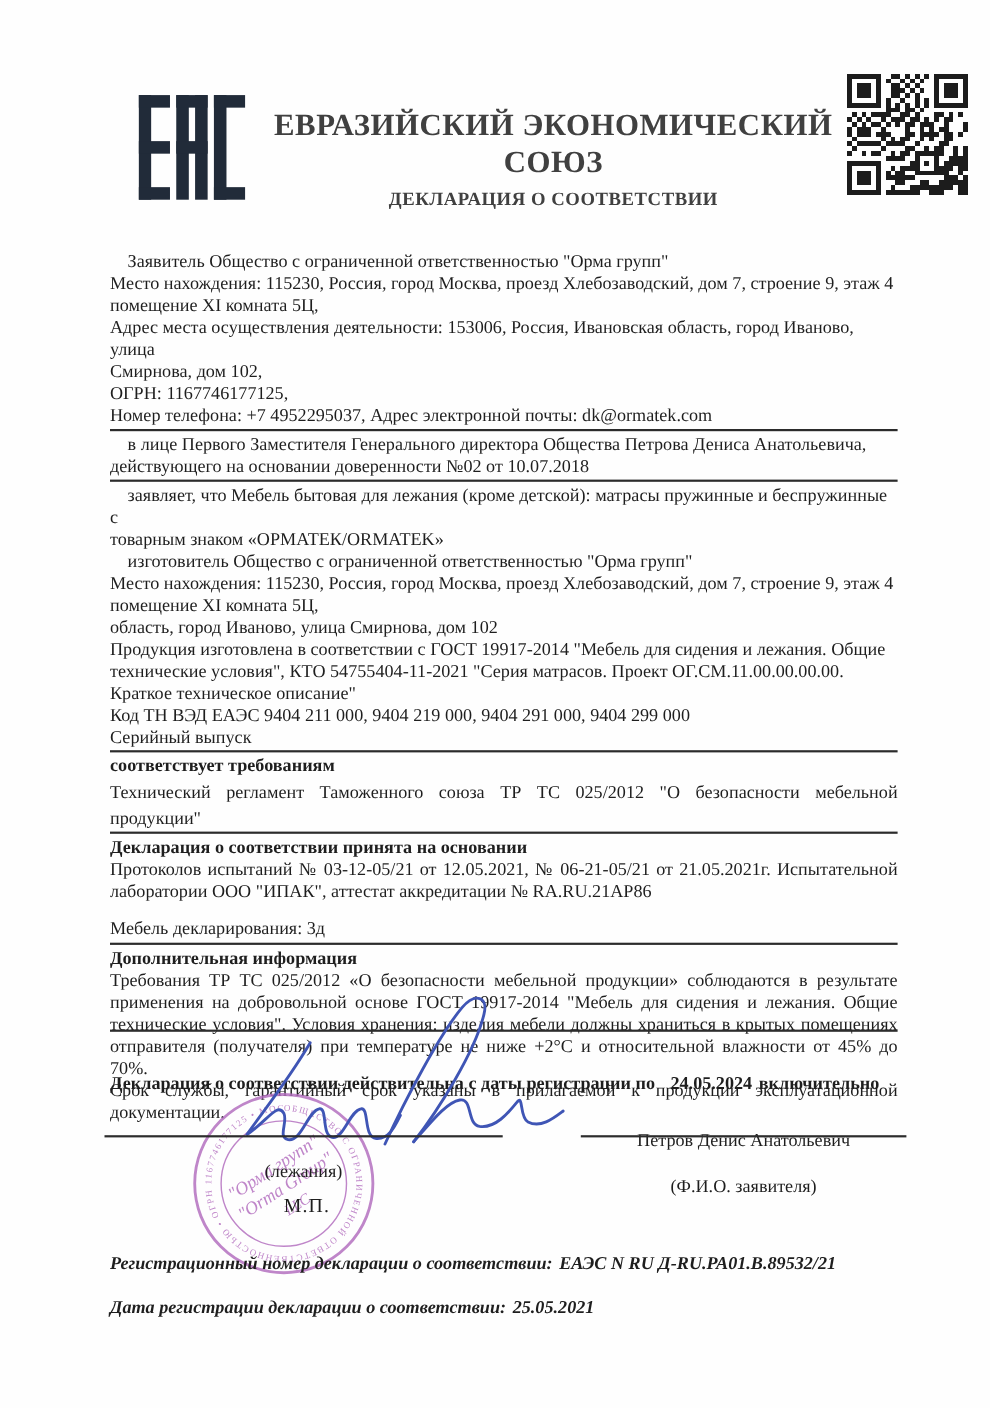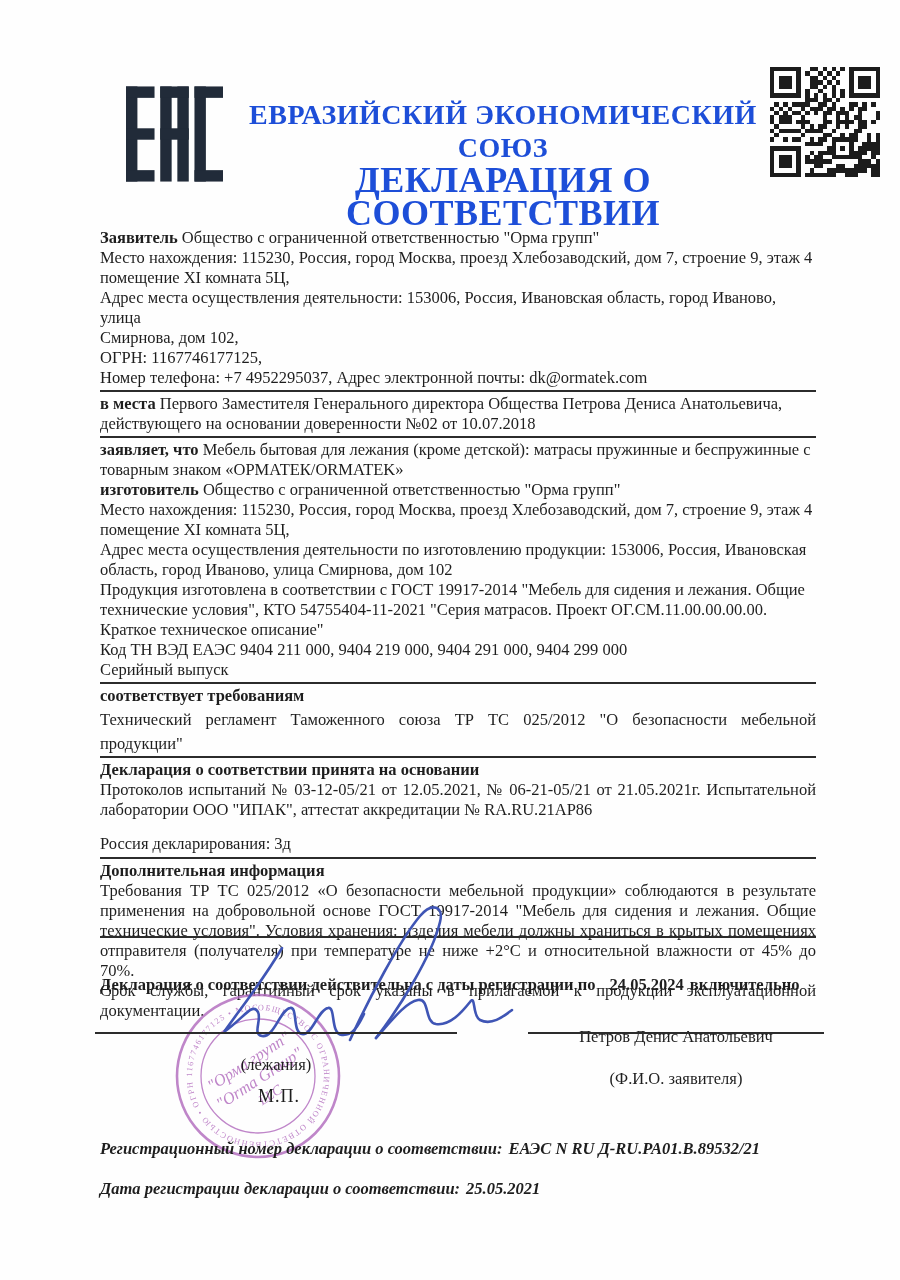--- a/index.html
+++ b/index.html
@@ -4,30 +4,30 @@
 <style>
   html,body{margin:0;padding:0;background:#ffffff;}
   .page{
     position:relative; width:900px; height:1280px; background:#fefefe;
     font-family:"Liberation Serif","DejaVu Serif",serif; color:#1e1e1e;
     overflow:hidden;
   }
   
   .eac-logo{position:absolute;left:126px;top:84px;width:97px;height:100px;}
   .title{position:absolute;left:233px;top:98px;width:540px;text-align:center;
-         font-weight:bold;color:#1d4ed8;line-height:33px;letter-spacing:.5px;}
+         font-weight:bold;color:#404040;line-height:33px;letter-spacing:.5px;}
   .title .t1{font-size:28px;}
-  .title .t2{font-size:36px;}
+  .title .t2{font-size:17px;}
   .qr{position:absolute;left:770px;top:66px;width:110px;height:112px;}
 
   
   .content{position:absolute;left:100px;top:228px;width:716px;
            font-size:16.5px;line-height:20px;}
   .content p{margin:0;}
-  .content b{font-weight:bold;}
+  .content b{font-weight:normal;margin-left:16px;}
   .rule{border-top:2px solid #2b2b2b;margin:2px 0;height:0;}
   .h{font-weight:bold;}
   .just p{text-align:justify;text-align-last:justify;}
   .just p:last-child{text-align-last:left;}
   .conf-pad p{padding-top:4px;}
   .scheme{margin-top:14px !important;margin-bottom:3px !important;}
 
   
   .abs{position:absolute;font-size:16.5px;}
   .bold{font-weight:bold;font-style:italic;}
@@ -419,51 +419,50 @@
         <p><b>Заявитель</b> Общество с ограниченной ответственностью "Орма групп"</p>
         <p>Место нахождения: 115230, Россия, город Москва, проезд Хлебозаводский, дом 7, строение 9, этаж 4</p>
         <p>помещение XI комната 5Ц,</p>
         <p>Адрес места осуществления деятельности: 153006, Россия, Ивановская область, город Иваново, улица</p>
         <p>Смирнова, дом 102,</p>
         <p>ОГРН: 1167746177125,</p>
         <p>Номер телефона: +7 4952295037, Адрес электронной почты: dk@ormatek.com</p>
       </div>
     <div class="rule"></div>
     <div class="sec">
-        <p><b>в места</b> Первого Заместителя Генерального директора Общества Петрова Дениса Анатольевича,</p>
+        <p><b>в лице</b> Первого Заместителя Генерального директора Общества Петрова Дениса Анатольевича,</p>
         <p>действующего на основании доверенности №02 от 10.07.2018</p>
       </div>
     <div class="rule"></div>
     <div class="sec">
         <p><b>заявляет, что</b> Мебель бытовая для лежания (кроме детской): матрасы пружинные и беспружинные с</p>
         <p>товарным знаком «ОРМАТЕК/ORMATEK»</p>
         <p><b>изготовитель</b> Общество с ограниченной ответственностью "Орма групп"</p>
         <p>Место нахождения: 115230, Россия, город Москва, проезд Хлебозаводский, дом 7, строение 9, этаж 4</p>
         <p>помещение XI комната 5Ц,</p>
-        <p>Адрес места осуществления деятельности по изготовлению продукции: 153006, Россия, Ивановская</p>
         <p>область, город Иваново, улица Смирнова, дом 102</p>
         <p>Продукция изготовлена в соответствии с ГОСТ 19917-2014 "Мебель для сидения и лежания. Общие</p>
         <p>технические условия", КТО 54755404-11-2021 "Серия матрасов. Проект ОГ.СМ.11.00.00.00.00.</p>
         <p>Краткое техническое описание"</p>
         <p>Код ТН ВЭД ЕАЭС 9404 211 000, 9404 219 000, 9404 291 000, 9404 299 000</p>
         <p>Серийный выпуск</p>
       </div>
     <div class="rule"></div>
     <p class="h">соответствует требованиям</p>
     <div class="sec just conf-pad">
         <p>Технический регламент Таможенного союза ТР ТС 025/2012 "О безопасности мебельной</p>
         <p>продукции"</p>
       </div>
     <div class="rule"></div>
     <p class="h">Декларация о соответствии принята на основании</p>
     <div class="sec just">
         <p>Протоколов испытаний № 03-12-05/21 от 12.05.2021, № 06-21-05/21 от 21.05.2021г. Испытательной</p>
         <p>лаборатории ООО "ИПАК", аттестат аккредитации № RA.RU.21АР86</p>
       </div>
-    <p class="scheme">Россия декларирования: 3д</p>
+    <p class="scheme">Мебель декларирования: 3д</p>
     <div class="rule"></div>
     <p class="h">Дополнительная информация</p>
     <div class="sec just">
         <p>Требования ТР ТС 025/2012 «О безопасности мебельной продукции» соблюдаются в результате</p>
         <p>применения на добровольной основе ГОСТ 19917-2014 "Мебель для сидения и лежания. Общие</p>
         <p>технические условия". Условия хранения: изделия мебели должны храниться в крытых помещениях</p>
         <p>отправителя (получателя) при температуре не ниже +2°С и относительной влажности от 45% до 70%.</p>
         <p>Срок службы, гарантийный срок указаны в прилагаемой к продукции эксплуатационной документации.</p>
       </div>
   </div>

